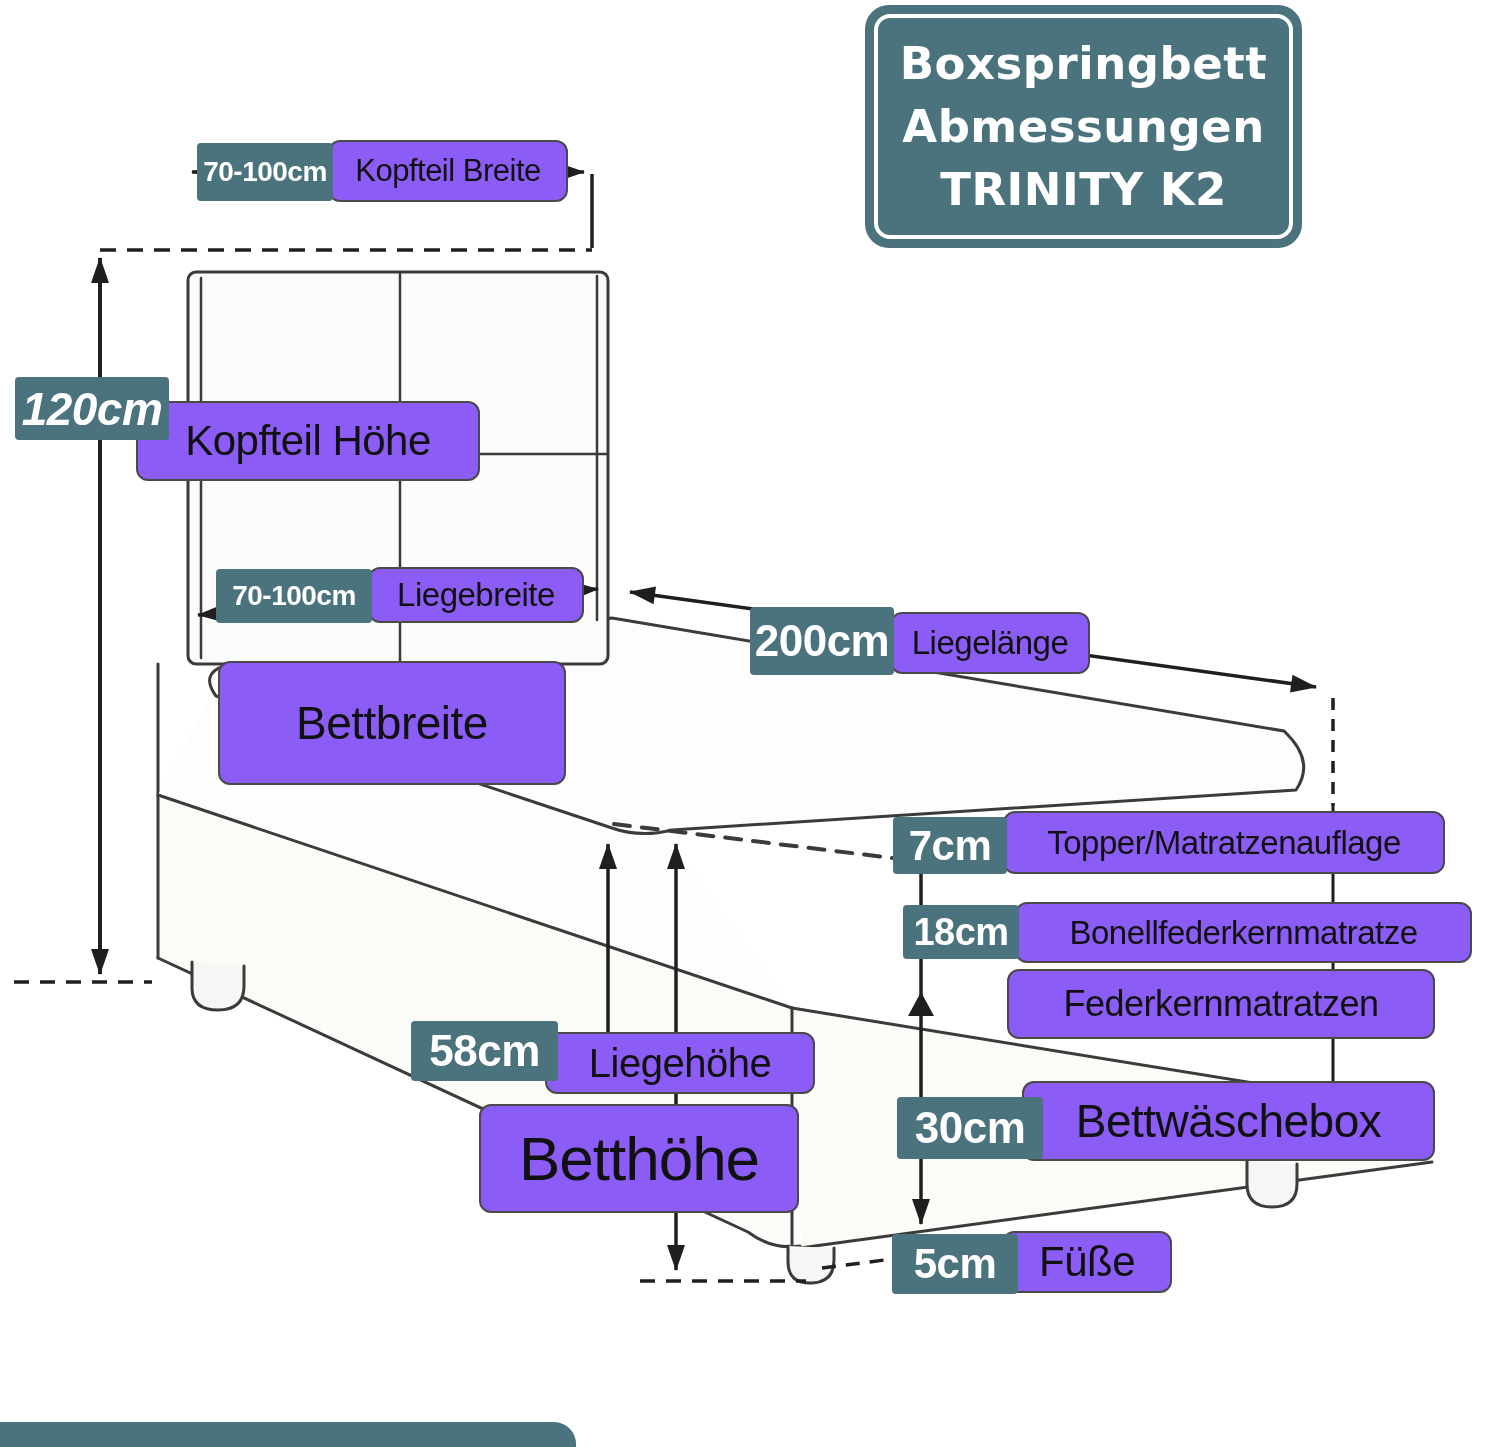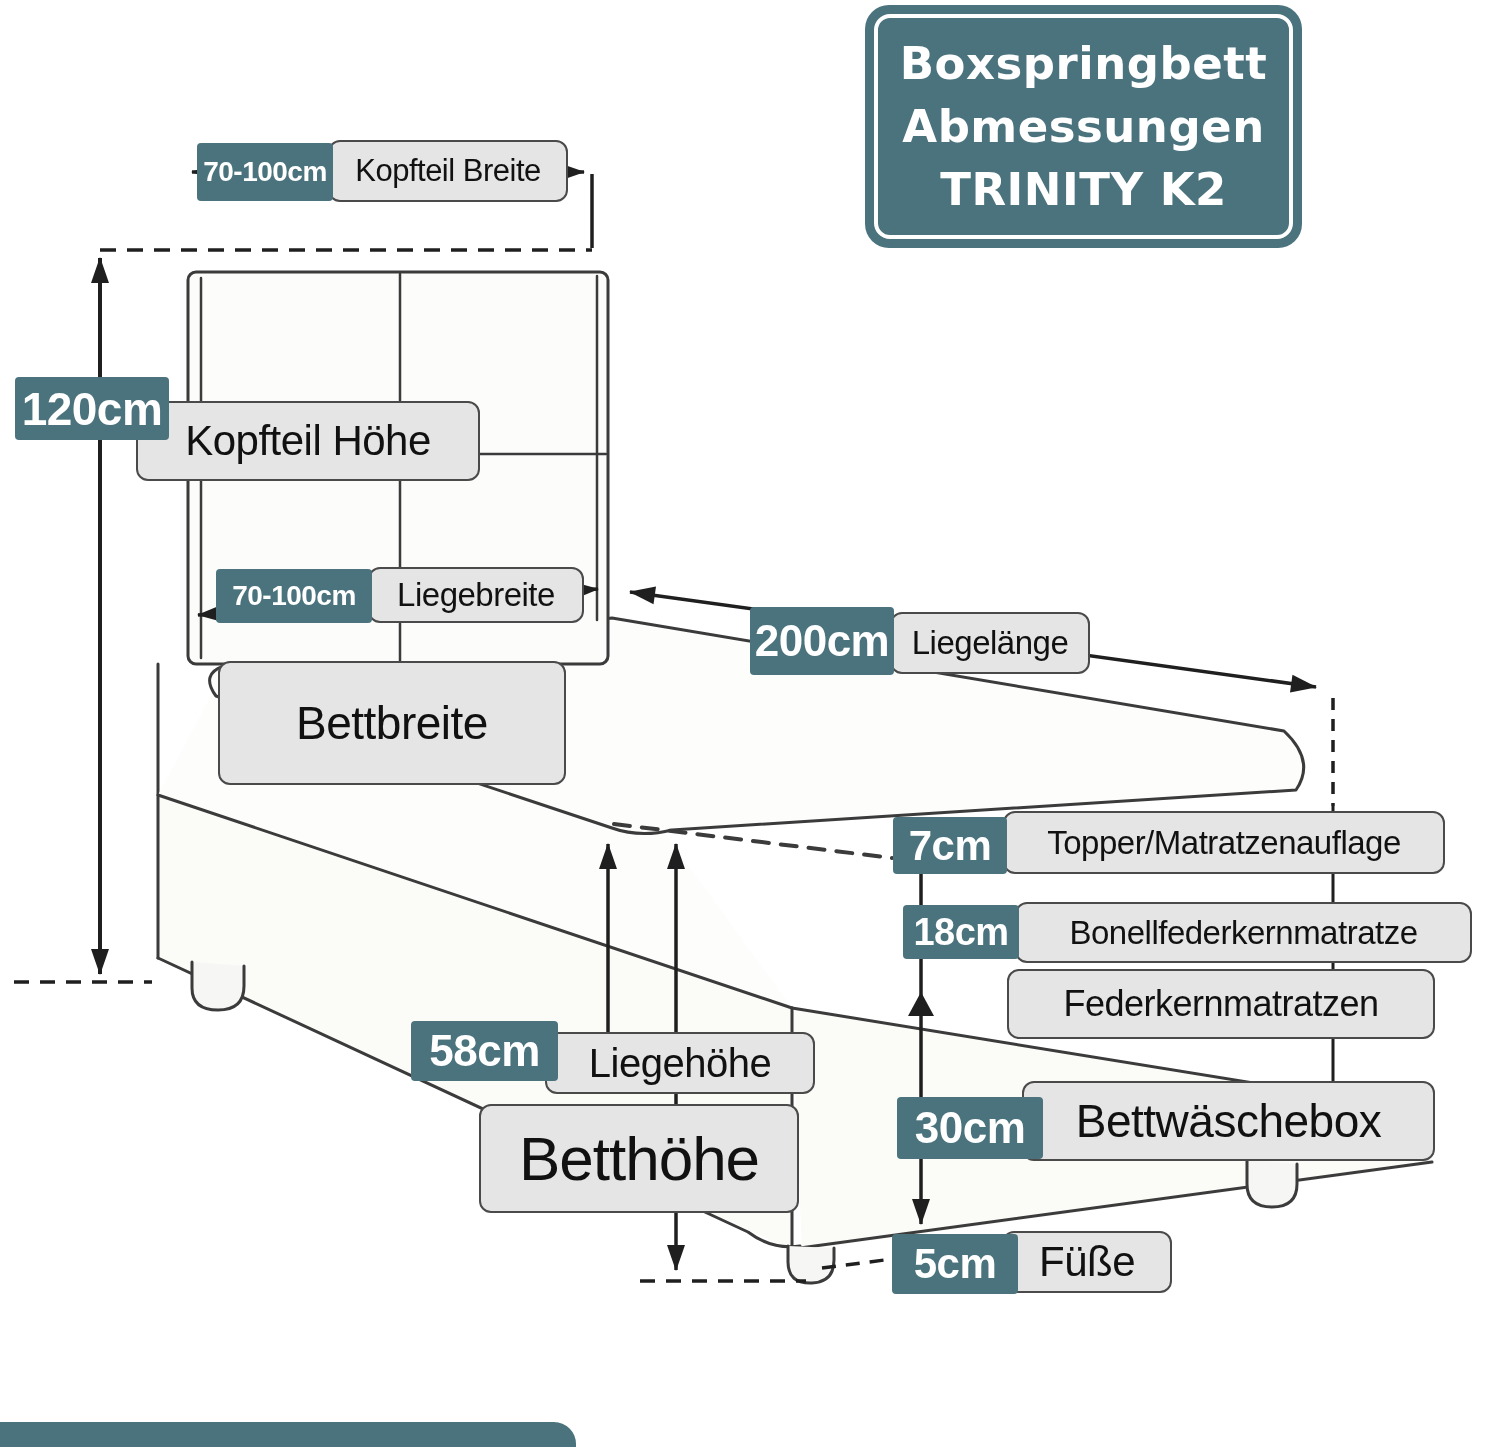--- a/index.html
+++ b/index.html
@@ -1,36 +1,36 @@
 <!DOCTYPE html>
 <html><head>
 <meta charset="utf-8">
 <style>
   html,body{margin:0;padding:0;background:#ffffff;}
   #stage{position:relative;width:1500px;height:1447px;background:#ffffff;overflow:hidden;
          font-family:"Liberation Sans","DejaVu Sans",sans-serif;}
   #bed-svg{position:absolute;left:0;top:0;z-index:1;}
-  .wlabel{position:absolute;z-index:2;background:#e5e5e5;border:2px solid #4a4a4a;border-radius:12px;
+  .wlabel{position:absolute;z-index:2;background:#8b5cf6;border:2px solid #4a4a4a;border-radius:12px;
           display:flex;align-items:center;justify-content:center;color:#111111;font-weight:500;
           letter-spacing:-0.5px;white-space:nowrap;box-sizing:border-box;}
   .badge{position:absolute;z-index:3;background:#4a737d;border-radius:4px;display:flex;align-items:center;
          justify-content:center;color:#ffffff;font-weight:bold;letter-spacing:-0.5px;white-space:nowrap;
          box-sizing:border-box;}
   
   #title-box{position:absolute;left:865px;top:5px;width:437px;height:243px;background:#4a737d;
              border-radius:24px;z-index:4;}
   #title-inner{position:absolute;inset:9px;border:4px solid #ffffff;border-radius:16px;
                display:flex;flex-direction:column;align-items:center;justify-content:center;}
   .title-line{font-family:"DejaVu Sans",sans-serif;font-weight:bold;color:#ffffff;font-size:45px;
               line-height:63px;letter-spacing:0.5px;}
   #bottom-bar{position:absolute;left:0;top:1422px;width:576px;height:25px;background:#4a737d;
               border-top-right-radius:22px;z-index:4;}
   
   #b-kopfteil-breite {left:197px;top:143px;width:136px;height:58px;font-size:28px;}
-  #b-kopfteil-hoehe  {left:15px; top:377px;width:154px;height:63px;font-size:46px;}
+  #b-kopfteil-hoehe  {left:15px; top:377px;width:154px;height:63px;font-size:46px;font-style:italic;}
   #b-liegebreite     {left:216px;top:569px;width:156px;height:54px;font-size:28px;}
   #b-liegelaenge     {left:750px;top:607px;width:144px;height:68px;font-size:44px;}
   #b-topper          {left:893px;top:817px;width:114px;height:57px;font-size:42px;}
   #b-bonell          {left:903px;top:905px;width:116px;height:54px;font-size:38px;}
   #b-liegehoehe      {left:411px;top:1021px;width:147px;height:60px;font-size:44px;}
   #b-bettwaeschebox  {left:897px;top:1097px;width:146px;height:62px;font-size:44px;}
   #b-fuesse          {left:892px;top:1234px;width:126px;height:60px;font-size:42px;}
   
   #l-kopfteil-breite {left:328px;top:140px;width:240px;height:62px;font-size:31px;}
   #l-kopfteil-hoehe  {left:136px;top:401px;width:344px;height:80px;font-size:42px;}

